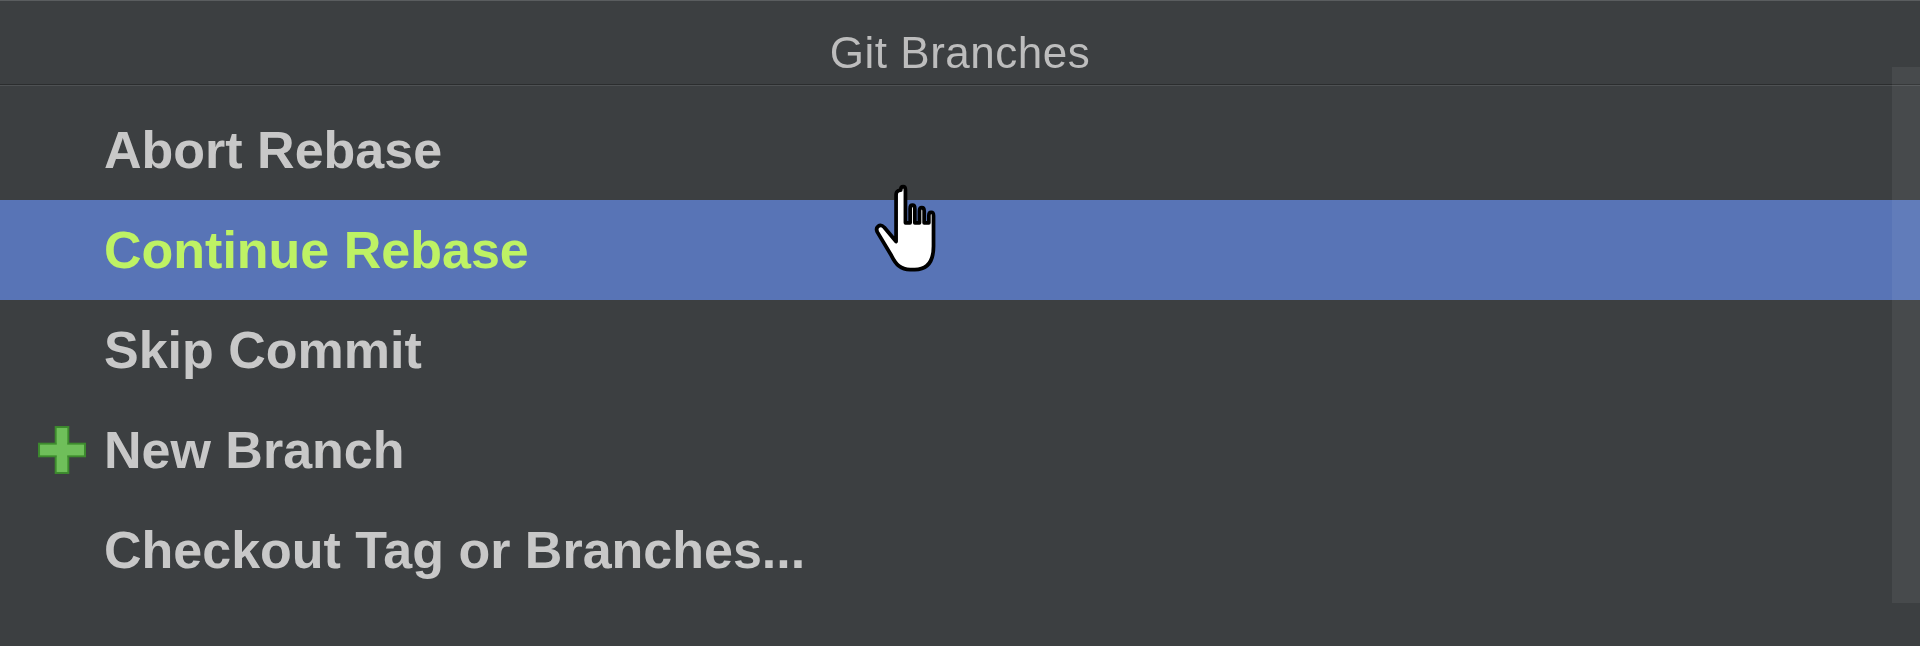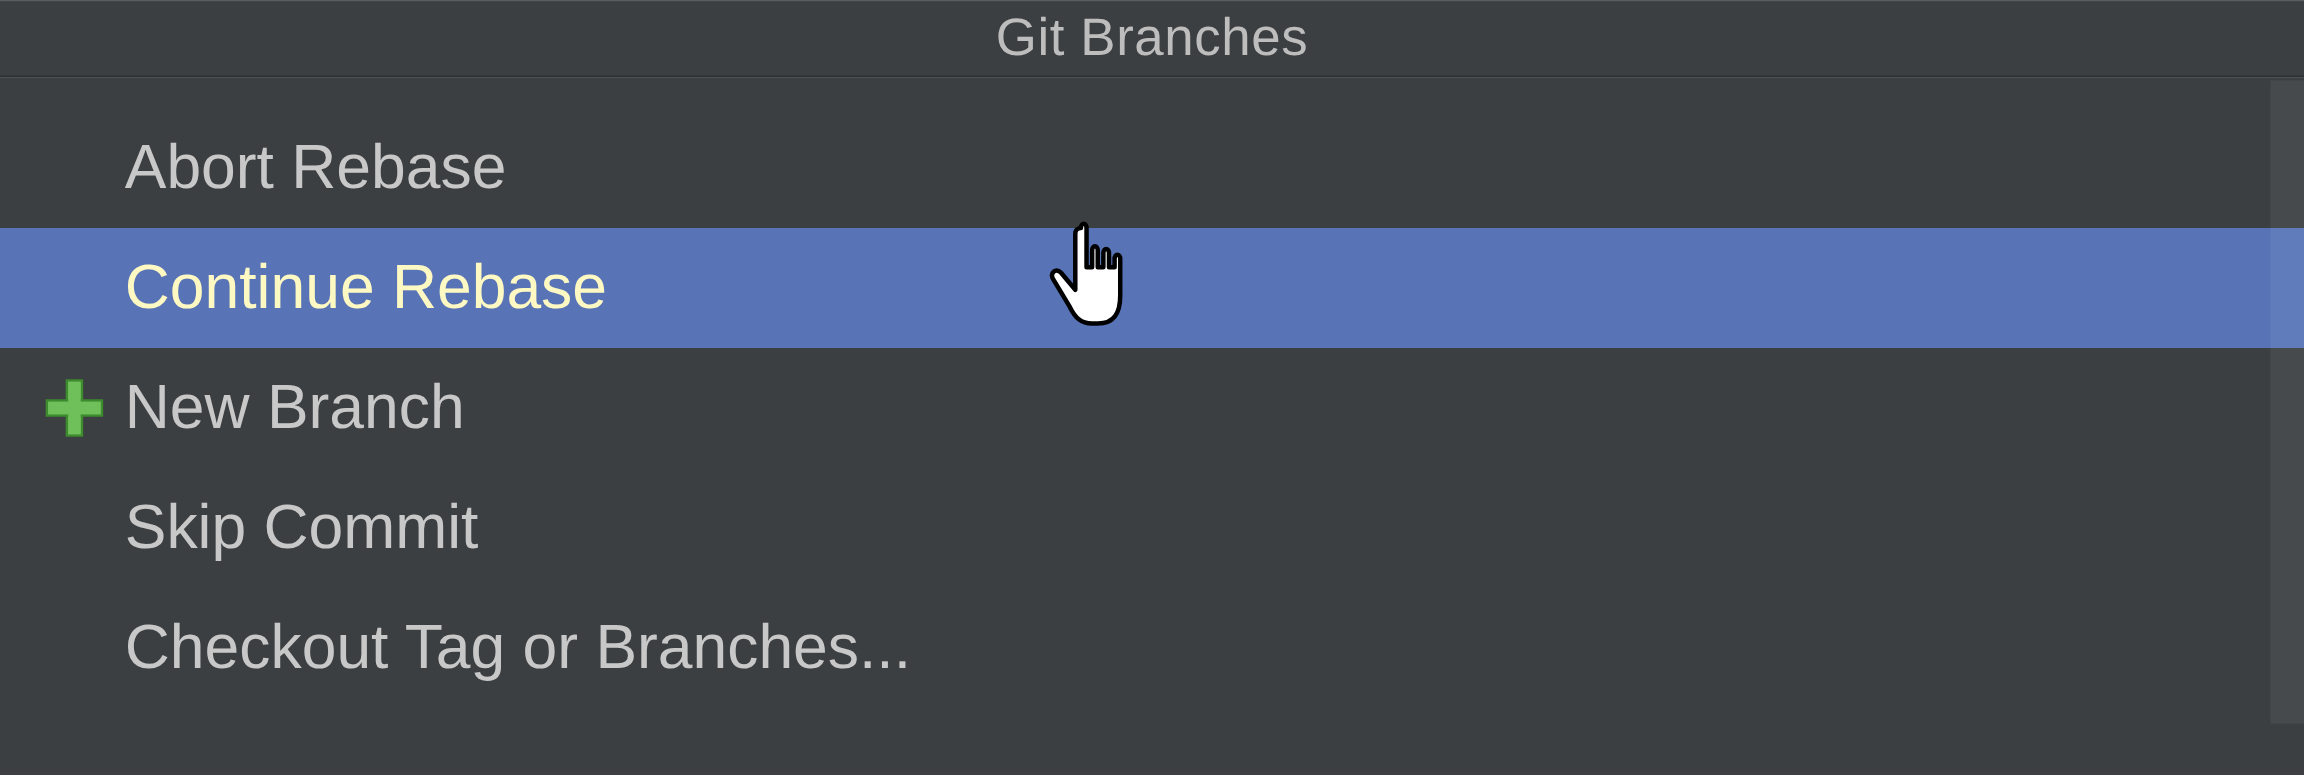--- a/index.html
+++ b/index.html
@@ -23,41 +23,43 @@
 
   .title-bar {
     height: 62px;
     line-height: 62px;
     text-align: center;
     font-size: 44px;
     color: #bdbdbd;
     border-bottom: 1px solid #2b2d2e;
     box-shadow: 0 1px 0 #4e5153;
     letter-spacing: 0.5px;
+    margin-top: 21px;
   }
 
   .list {
     position: relative;
-    padding-top: 26px;
+    padding-top: 15px;
+    font-weight: bold;
   }
 
   .item {
     display: flex;
     align-items: center;
     height: 100px;
     padding-left: 104px;
     font-size: 52px;
     color: #c8c8c8;
     box-sizing: border-box;
     position: relative;
   }
 
   .item.selected {
     background: #5874b6;
-    color: #fef9c3;
+    color: #bef264;
   }
 
   .icon-slot {
     position: absolute;
     left: 34px;
     top: 50%;
     transform: translateY(-50%);
     width: 56px;
     height: 56px;
     display: flex;
@@ -103,33 +105,33 @@
 
     <div class="item">
       <span class="label">Abort Rebase</span>
     </div>
 
     <div class="item selected">
       <span class="label">Continue Rebase</span>
     </div>
 
     <div class="item">
+      <span class="label">Skip Commit</span>
+    </div>
+
+    <div class="item">
       <span class="icon-slot">
         <svg class="plus-icon" viewBox="0 0 24 24">
           <rect x="9" y="1" width="6" height="22" fill="#6fbf5a" stroke="#3d8b2e" stroke-width="1"></rect>
           <rect x="1" y="9" width="22" height="6" fill="#6fbf5a" stroke="#3d8b2e" stroke-width="1"></rect>
           <rect x="9.5" y="1.5" width="5" height="21" fill="#6fbf5a"></rect>
           <rect x="1.5" y="9.5" width="21" height="5" fill="#6fbf5a"></rect>
         </svg>
       </span>
       <span class="label">New Branch</span>
-    </div>
-
-    <div class="item">
-      <span class="label">Skip Commit</span>
     </div>
 
     <div class="item">
       <span class="label">Checkout Tag or Branches...</span>
     </div>
 
   </div>
 
   <div class="scrollbar"></div>
 

